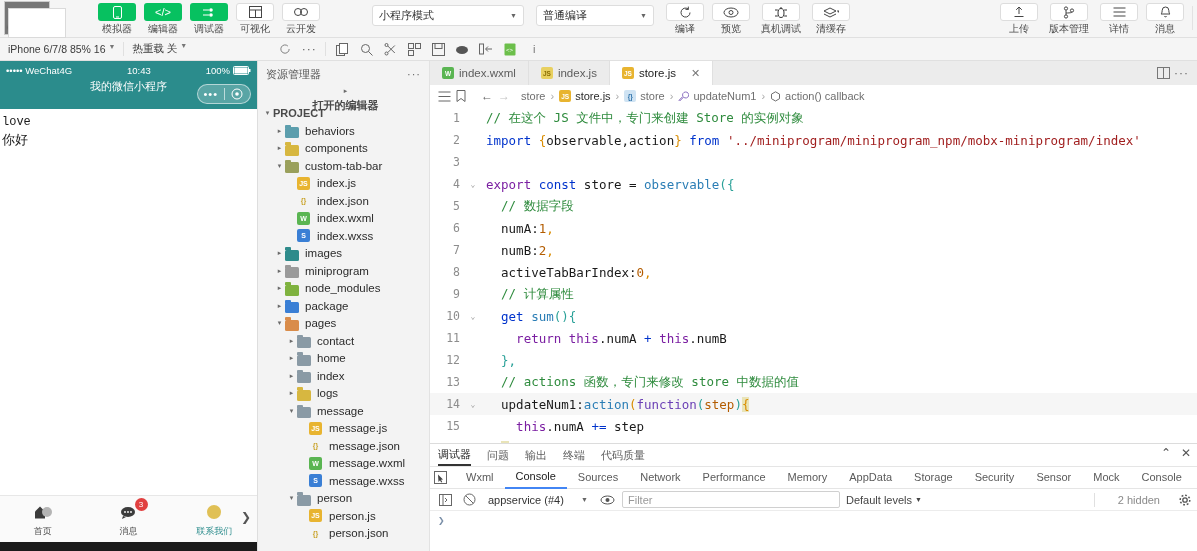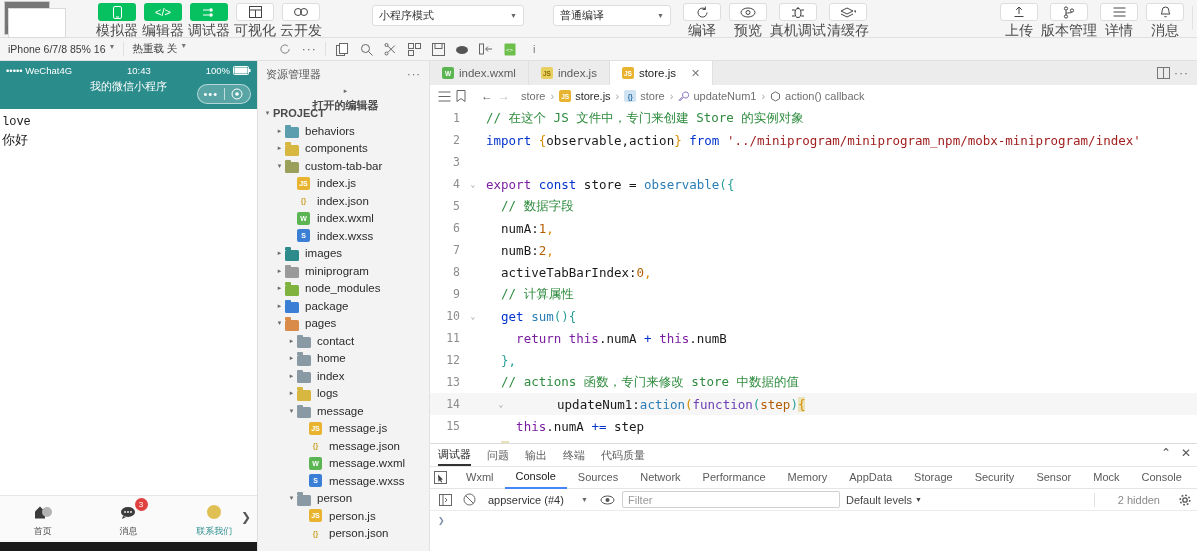--- a/index.html
+++ b/index.html
@@ -41,21 +41,21 @@
     width: 46px; display: flex; flex-direction: column;
     align-items: center; padding-top: 3px; cursor: pointer;
   }
   .tool-ico {
     width: 38px; height: 18px; border-radius: 3px;
     display: flex; align-items: center; justify-content: center;
     font-size: 11px; color: #fff; margin-bottom: 1px;
   }
   .tool-ico.green { background: #07c160; }
   .tool-ico.white { background: #fff; border: 1px solid #ddd; color: #444; }
-  .tool-lbl { font-size: 14px; color: #4a4a4a; white-space: nowrap; font-family: Liberation Mono, monospace; }
+  .tool-lbl { font-size: 10px; color: #4a4a4a; white-space: nowrap; font-family: Liberation Mono, monospace; }
   .sel-box {
     height: 21px; min-width: 118px; margin: 5px 4px 0 12px;
     background: #fff; border: 1px solid #ddd; border-radius: 3px;
     display: flex; align-items: center; justify-content: space-between;
     padding: 0 6px; font-size: 11px; color: #333; cursor: pointer;
   }
   .sel-box .caret { font-size: 7px; color: #666; }
   .tb-spacer { flex: 1; }
   .tb-sep { width: 1px; height: 24px; background: #e2e2e2; margin: 6px 4px 0; }
 
@@ -173,21 +173,21 @@
   .bc-ico { color: #666; font-size: 12px; cursor: pointer; }
   .bc-sep { color: #a9a9a9; }
   .bc-chip { display: flex; align-items: center; gap: 4px; cursor: pointer; }
   .mini-ico {
     width: 12px; height: 12px; border-radius: 2px; display: flex;
     align-items: center; justify-content: center; font-size: 6.5px; color: #fff; font-weight: bold;
   }
 
   .code-area { flex: 1; background: #fff; overflow: hidden; position: relative; font-family: "DejaVu Sans Mono", "Liberation Mono", monospace; }
   .cline { height: 22px; display: flex; align-items: center; font-size: 12.5px; white-space: pre; }
-  .cline.active { background: #f6f6f6; gap: 28px; }
+  .cline.active { background: #f6f6f6; }
   .gutter {
     width: 36px; flex: 0 0 36px; text-align: right; padding-right: 6px;
     color: #8d8d8d; font-size: 11.5px; font-family: "DejaVu Sans Mono", monospace;
   }
   .fold { width: 14px; flex: 0 0 14px; text-align: center; color: #9a9a9a; font-size: 8px; }
   .ctext { padding-left: 6px; }
   .cm { color: #2e8b3d; }
   .kw { color: #0033cc; }
   .kw2 { color: #7b1fa2; }
   .fn { color: #6a3fb5; }
@@ -290,21 +290,21 @@
         </div>
         <div class="tool-lbl">云开发</div>
       </div>
     </div>
 
     <div class="sel-box" style="margin-left:48px;min-width:152px">
       <span>小程序模式</span>
       <span class="caret">▼</span>
     </div>
 
-    <div class="sel-box" style="margin-left:25px;min-width:118px">
+    <div class="sel-box" style="margin-left:8px;min-width:118px">
       <span>普通编译</span>
       <span class="caret">▼</span>
     </div>
 
     <div class="tool-group" style="margin-left:4px">
       <div class="tool-btn">
         <div class="tool-ico white">
           <svg width="13" height="13" viewBox="0 0 13 13">
               <path d="M11 6.5a4.5 4.5 0 1 1-1.4-3.2" fill="none" stroke="#444"></path>
               <path d="M9.3 0.6v2.8h-2.8" fill="none" stroke="#444"></path>

